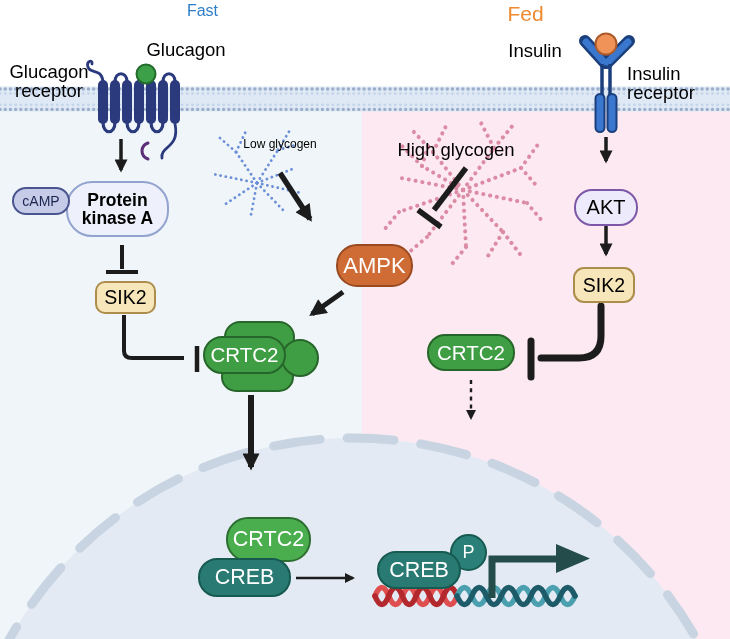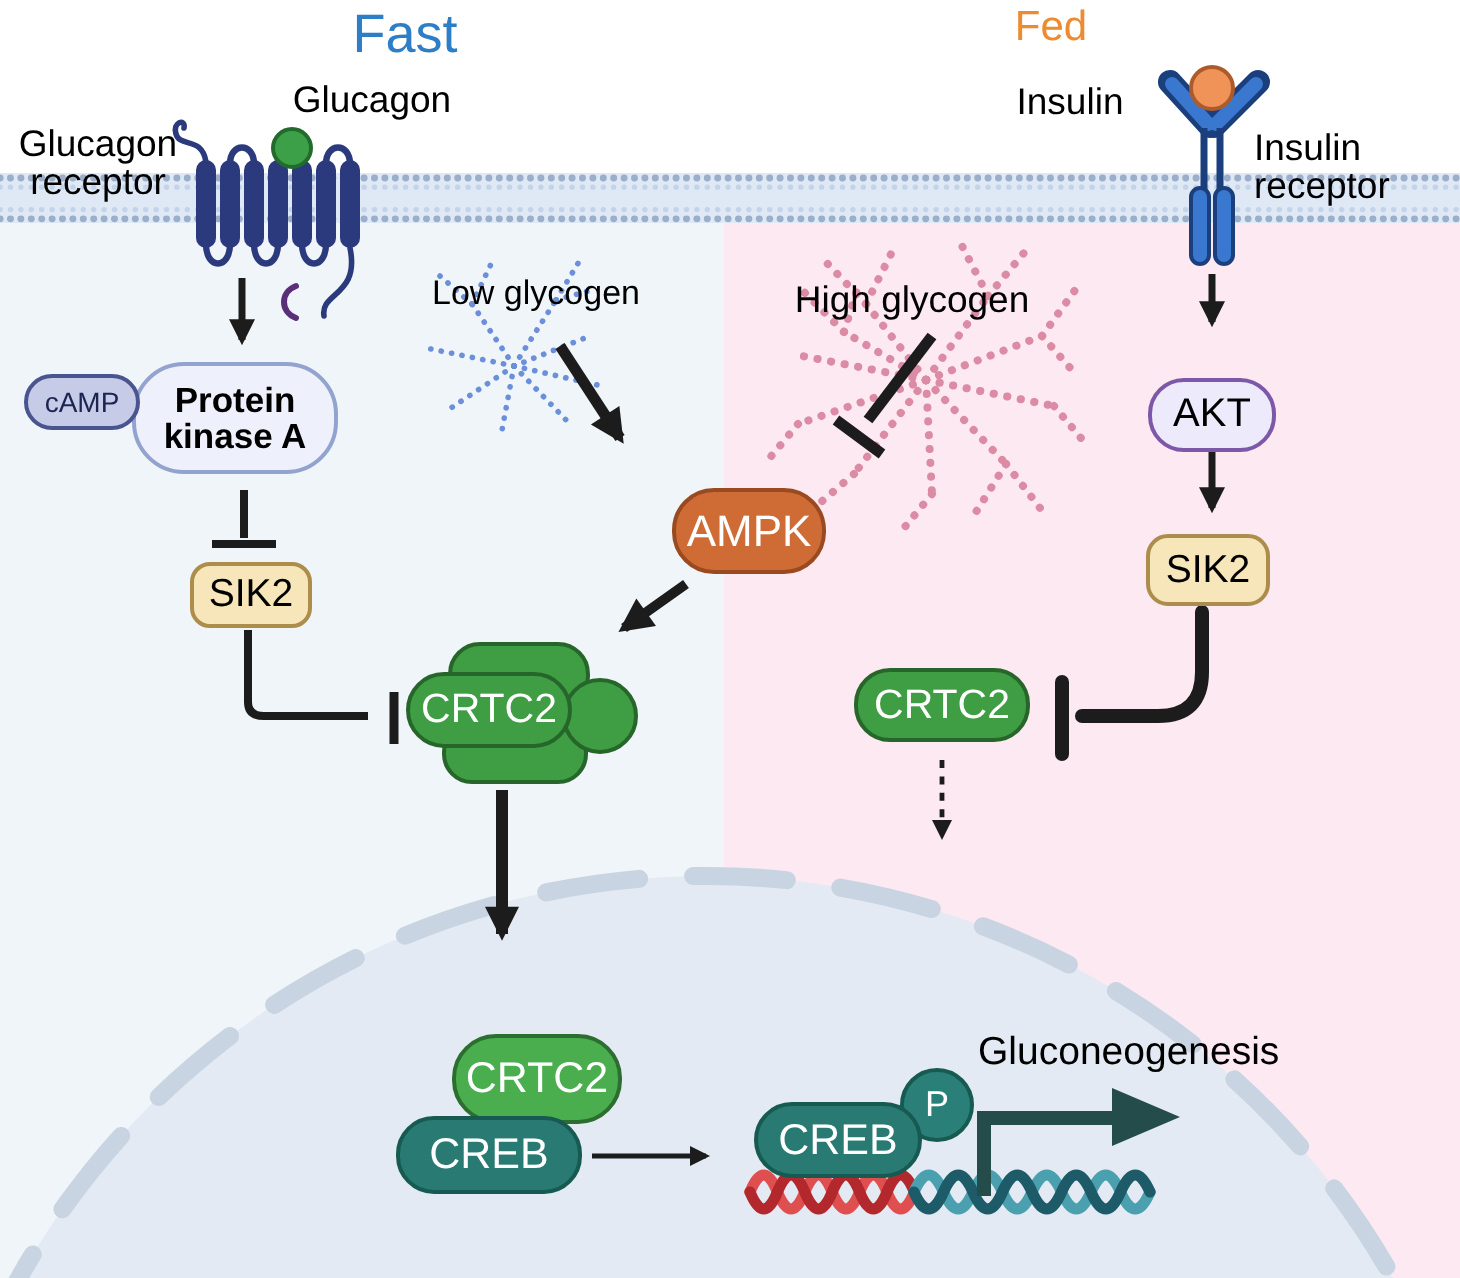--- a/index.html
+++ b/index.html
@@ -159,41 +159,40 @@
         <line x1="628" y1="42" x2="608" y2="62"></line>
       </g>
       <line x1="602" y1="64" x2="602" y2="96" stroke="#1b3f7d" stroke-width="3.5"></line>
       <line x1="610" y1="64" x2="610" y2="96" stroke="#1b3f7d" stroke-width="3.5"></line>
       <rect x="595.5" y="94" width="9" height="38" rx="4.5" fill="#3a77cf" stroke="#1b3f7d" stroke-width="2"></rect>
       <rect x="607.5" y="94" width="9" height="38" rx="4.5" fill="#3a77cf" stroke="#1b3f7d" stroke-width="2"></rect>
     </g>
     <circle cx="606" cy="44" r="10.5" fill="#f09359" stroke="#ae5b2b" stroke-width="2"></circle>
   </svg>
 
-  <div class="lbl center" style="left:160px;top:2px;width:85px;font-size:27px;font-weight:500;color:#2d7ec6;">Fast</div>
+  <div class="lbl center" style="left:160px;top:2px;width:85px;font-size:16px;font-weight:500;color:#2d7ec6;">Fast</div>
   <div class="lbl center" style="left:483px;top:2px;width:85px;font-size:21px;font-weight:400;color:#ee8a2f;">Fed</div>
 
   <div class="lbl center" style="left:136px;top:39px;width:100px;font-size:18.5px;">Glucagon</div>
 
   <div class="lbl center" style="left:0px;top:63px;width:98px;font-size:18.5px;line-height:18.5px;">
     <span>Glucagon</span><br>
     <span>receptor</span>
   </div>
 
   <div class="lbl center" style="left:493px;top:40px;width:84px;font-size:18.5px;">Insulin</div>
 
   <div class="lbl" style="left:627px;top:65px;width:100px;font-size:18.5px;line-height:18.5px;">
     <span>Insulin</span><br>
     <span>receptor</span>
   </div>
 
-  <div class="lbl center" style="left:196px;top:137px;width:144px;font-size:17px;">Low glycogen</div>
+  <div class="lbl center" style="left:208px;top:137px;width:144px;font-size:12px;">Low glycogen</div>
   <div class="lbl center" style="left:384px;top:139px;width:144px;font-size:18.5px;">High glycogen</div>
 
-  <div class="lbl" style="left:489px;top:515px;font-size:19.5px;">Gluconeogenesis</div>
 
   <div class="pill" style="left:66px;top:181px;width:103px;height:56px;border-radius:26px;border-width:2px;
               border-color:#93a3cf;background:#eef1fb;font-size:17.5px;text-align:center;flex-direction:column;font-weight:bold;">
     <span>Protein</span>
     <span>kinase A</span>
   </div>
   <div class="pill" style="left:12px;top:187px;width:58px;height:28px;border-radius:14px;border-width:2px;
               border-color:#4a5590;background:#c6cce8;font-size:14px;color:#1b2550;z-index:6;">cAMP</div>
 
   <div class="pill" style="left:95px;top:281px;width:61px;height:33px;border-radius:10px;border-width:2px;

